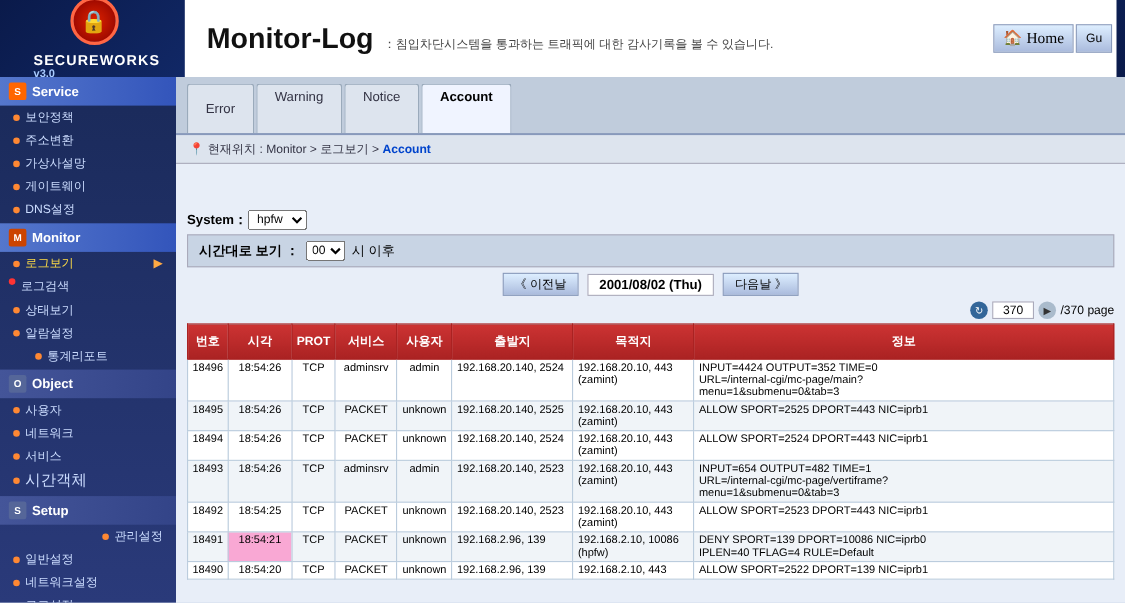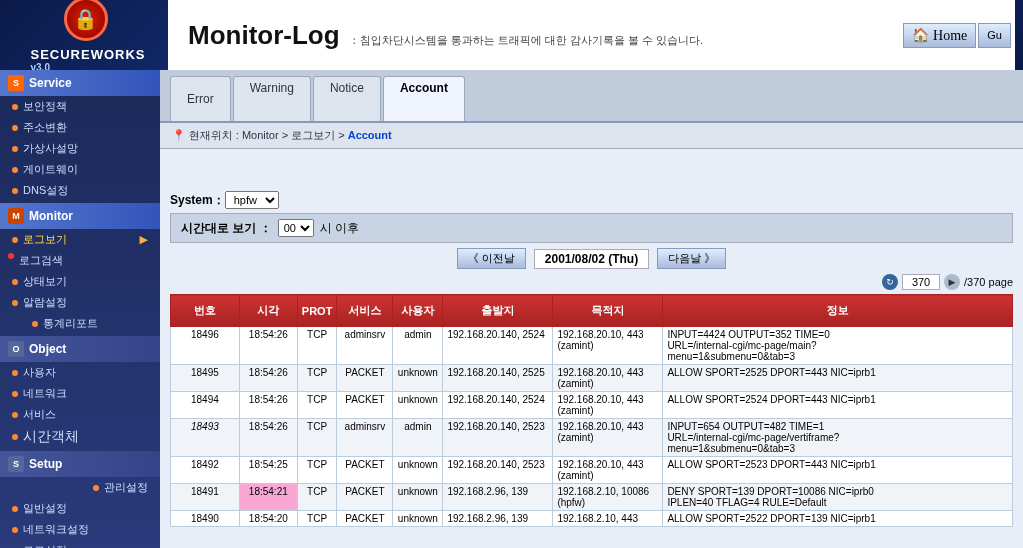--- a/index.html
+++ b/index.html
@@ -249,21 +249,21 @@
               <td style="padding: 2px 4px; border: 1px solid rgb(187, 204, 221); background: white; vertical-align: top; font-size: 10px; white-space: pre-line; text-align: center;">18:54:26</td>
               <td style="padding: 2px 4px; border: 1px solid rgb(187, 204, 221); background: white; vertical-align: top; font-size: 10px; white-space: pre-line; text-align: center;">TCP</td>
               <td style="padding: 2px 4px; border: 1px solid rgb(187, 204, 221); background: white; vertical-align: top; font-size: 10px; white-space: pre-line; text-align: center;">PACKET</td>
               <td style="padding: 2px 4px; border: 1px solid rgb(187, 204, 221); background: white; vertical-align: top; font-size: 10px; white-space: pre-line; text-align: center;">unknown</td>
               <td style="padding: 2px 4px; border: 1px solid rgb(187, 204, 221); background: white; vertical-align: top; font-size: 10px; white-space: pre-line;">192.168.20.140, 2524</td>
               <td style="padding: 2px 4px; border: 1px solid rgb(187, 204, 221); background: white; vertical-align: top; font-size: 10px; white-space: pre-line;">192.168.20.10, 443
 (zamint)</td>
               <td style="padding: 2px 4px; border: 1px solid rgb(187, 204, 221); background: white; vertical-align: top; font-size: 10px; white-space: pre-line;">ALLOW SPORT=2524 DPORT=443 NIC=iprb1</td>
             </tr>
             <tr>
-              <td style="padding: 2px 20px; border: 1px solid rgb(187, 204, 221); background: rgb(240, 244, 248); vertical-align: top; font-size: 10px; white-space: pre-line; text-align: center; font-style: italic;">18493</td>
+              <td style="padding: 2px 4px; border: 1px solid rgb(187, 204, 221); background: rgb(240, 244, 248); vertical-align: top; font-size: 10px; white-space: pre-line; text-align: center;">18493</td>
               <td style="padding: 2px 4px; border: 1px solid rgb(187, 204, 221); background: rgb(240, 244, 248); vertical-align: top; font-size: 10px; white-space: pre-line; text-align: center;">18:54:26</td>
               <td style="padding: 2px 4px; border: 1px solid rgb(187, 204, 221); background: rgb(240, 244, 248); vertical-align: top; font-size: 10px; white-space: pre-line; text-align: center;">TCP</td>
               <td style="padding: 2px 4px; border: 1px solid rgb(187, 204, 221); background: rgb(240, 244, 248); vertical-align: top; font-size: 10px; white-space: pre-line; text-align: center;">adminsrv</td>
               <td style="padding: 2px 4px; border: 1px solid rgb(187, 204, 221); background: rgb(240, 244, 248); vertical-align: top; font-size: 10px; white-space: pre-line; text-align: center;">admin</td>
               <td style="padding: 2px 4px; border: 1px solid rgb(187, 204, 221); background: rgb(240, 244, 248); vertical-align: top; font-size: 10px; white-space: pre-line;">192.168.20.140, 2523</td>
               <td style="padding: 2px 4px; border: 1px solid rgb(187, 204, 221); background: rgb(240, 244, 248); vertical-align: top; font-size: 10px; white-space: pre-line;">192.168.20.10, 443
 (zamint)</td>
               <td style="padding: 2px 4px; border: 1px solid rgb(187, 204, 221); background: rgb(240, 244, 248); vertical-align: top; font-size: 10px; white-space: pre-line;">INPUT=654 OUTPUT=482 TIME=1
 URL=/internal-cgi/mc-page/vertiframe?
 menu=1&amp;submenu=0&amp;tab=3</td>

